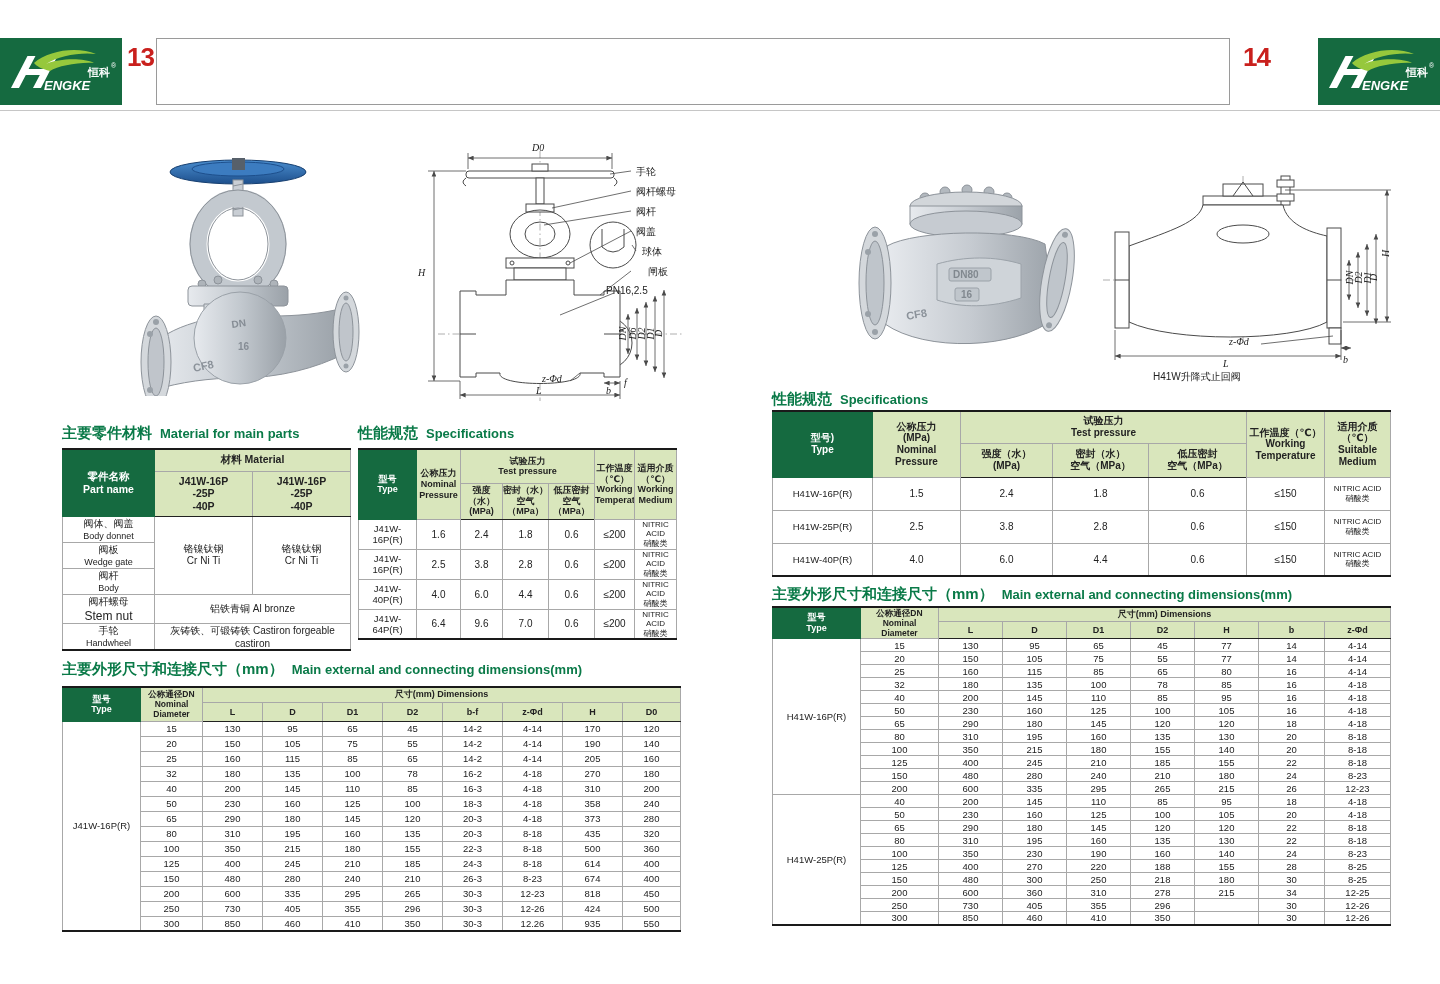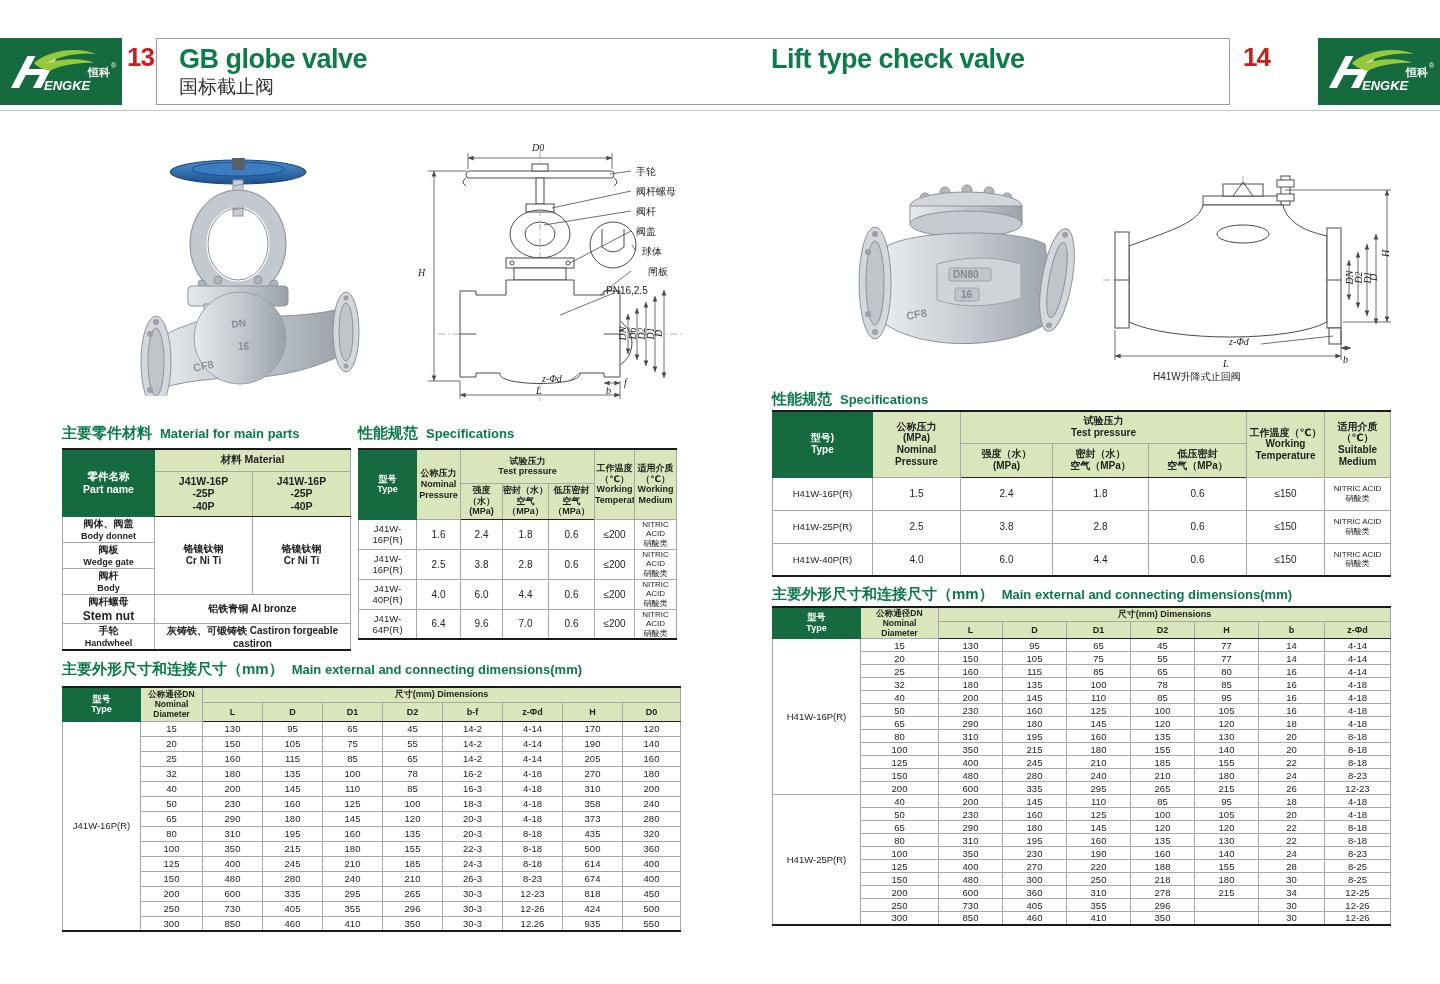--- a/index.html
+++ b/index.html
@@ -33,21 +33,21 @@
   th,td { border:1px solid #a8a8a8; text-align:center; vertical-align:middle; overflow:hidden; }
   th.dk { background:#156a40; color:#fff; font-weight:bold; border-color:#156a40; }
   th.lt { background:#d9e6bc; color:#222; font-weight:bold; }
   thead tr:last-child th { border-bottom:1.5px solid #222; }
   .pre { white-space:pre-line; line-height:1.18; }
   td.typecol { font-size:9.5px; }
   td .mline { font-size:8px; line-height:1.2; }
 
   #mat-table  { left:62px;  top:448px; width:288px; font-size:10px; }
   #mat-table th { font-size:10.5px; }
-  #mat-table td { font-size:10px;font-weight:bold; }
+  #mat-table td { font-size:10px; }
   #spec-gb    { left:358px; top:448px; width:318px; font-size:10px; }
   #spec-gb th { font-size:9px; }
   #spec-h41   { left:772px; top:410px; width:618px; font-size:10px; }
   #spec-h41 th{ font-size:10px; }
   #dims-gb    { left:62px;  top:686px; width:618px; font-size:9.5px; }
   #dims-gb th { font-size:9px; }
   #dims-h41   { left:772px; top:606px; width:618px; font-size:9.5px; }
   #dims-h41 th{ font-size:9px; }
   #dims-gb td { height:15px; padding:0 2px; }
   #dims-h41 td{ height:13px; padding:0 2px; }
@@ -76,26 +76,21 @@
       <path d="M18,50 L30,18 L38,18 L33,31 L47,31 L52,18 L60,18 L48,50 L40,50 L45,37 L31,37 L26,50 Z" fill="#ffffff" transform="skewX(-8)"></path>
       <path d="M34,25 C48,12 78,8 96,16 C80,14 58,18 46,26 C60,20 84,20 94,25 C78,24 58,28 50,33 C42,31 36,28 34,25 Z" fill="#96c83c"></path>
       <text x="44" y="52" font-size="13" font-weight="bold" font-style="italic" fill="#ffffff">ENGKE</text>
       <text x="88" y="38" font-size="11" font-weight="bold" fill="#ffffff">恒科</text>
       <text x="111" y="30" font-size="7" fill="#ffffff">®</text>
     </svg>
   </div>
   <div class="pagenum p13">13</div>
 
   <div class="title-band">
-    <div class="title-grp l">
-      <div class="en">GB globe valve</div>
-      <div class="cn">国标截止阀</div>
-    </div>
     <div class="title-grp r">
-      <div class="en">Lift type check valve</div>
     </div>
   </div>
 
   <div class="pagenum p14">14</div>
   <div class="logo-box right">
     <svg width="122" height="67" viewBox="0 0 122 67">
       <path d="M18,50 L30,18 L38,18 L33,31 L47,31 L52,18 L60,18 L48,50 L40,50 L45,37 L31,37 L26,50 Z" fill="#ffffff" transform="skewX(-8)"></path>
       <path d="M34,25 C48,12 78,8 96,16 C80,14 58,18 46,26 C60,20 84,20 94,25 C78,24 58,28 50,33 C42,31 36,28 34,25 Z" fill="#96c83c"></path>
       <text x="44" y="52" font-size="13" font-weight="bold" font-style="italic" fill="#ffffff">ENGKE</text>
       <text x="88" y="38" font-size="11" font-weight="bold" fill="#ffffff">恒科</text>

